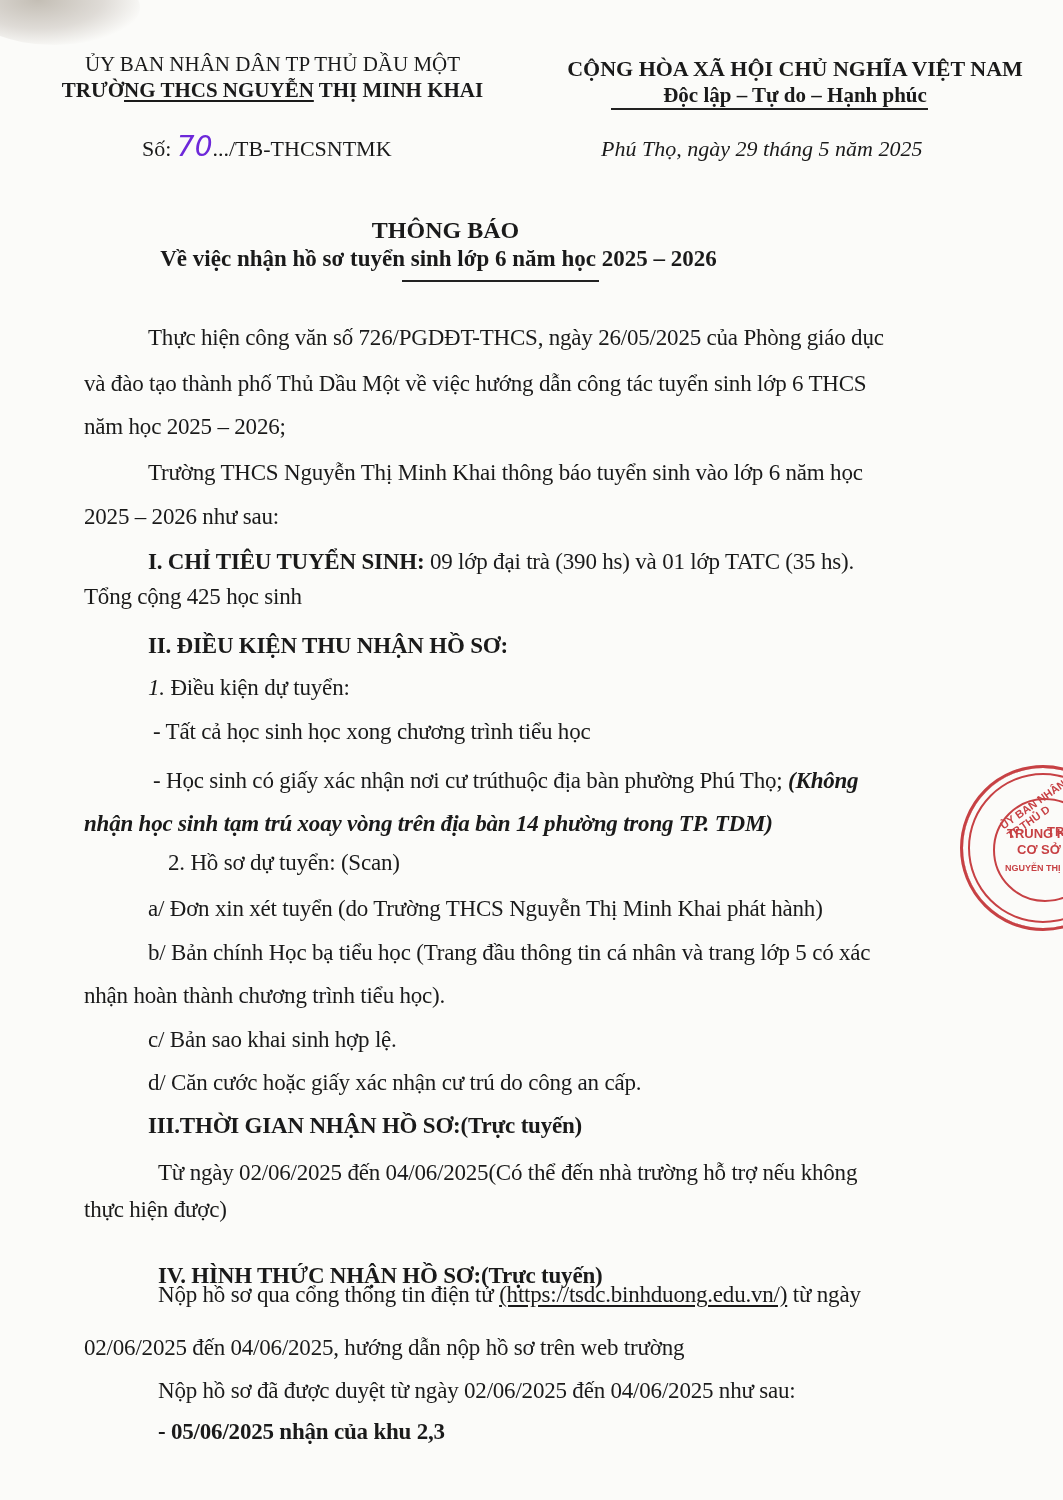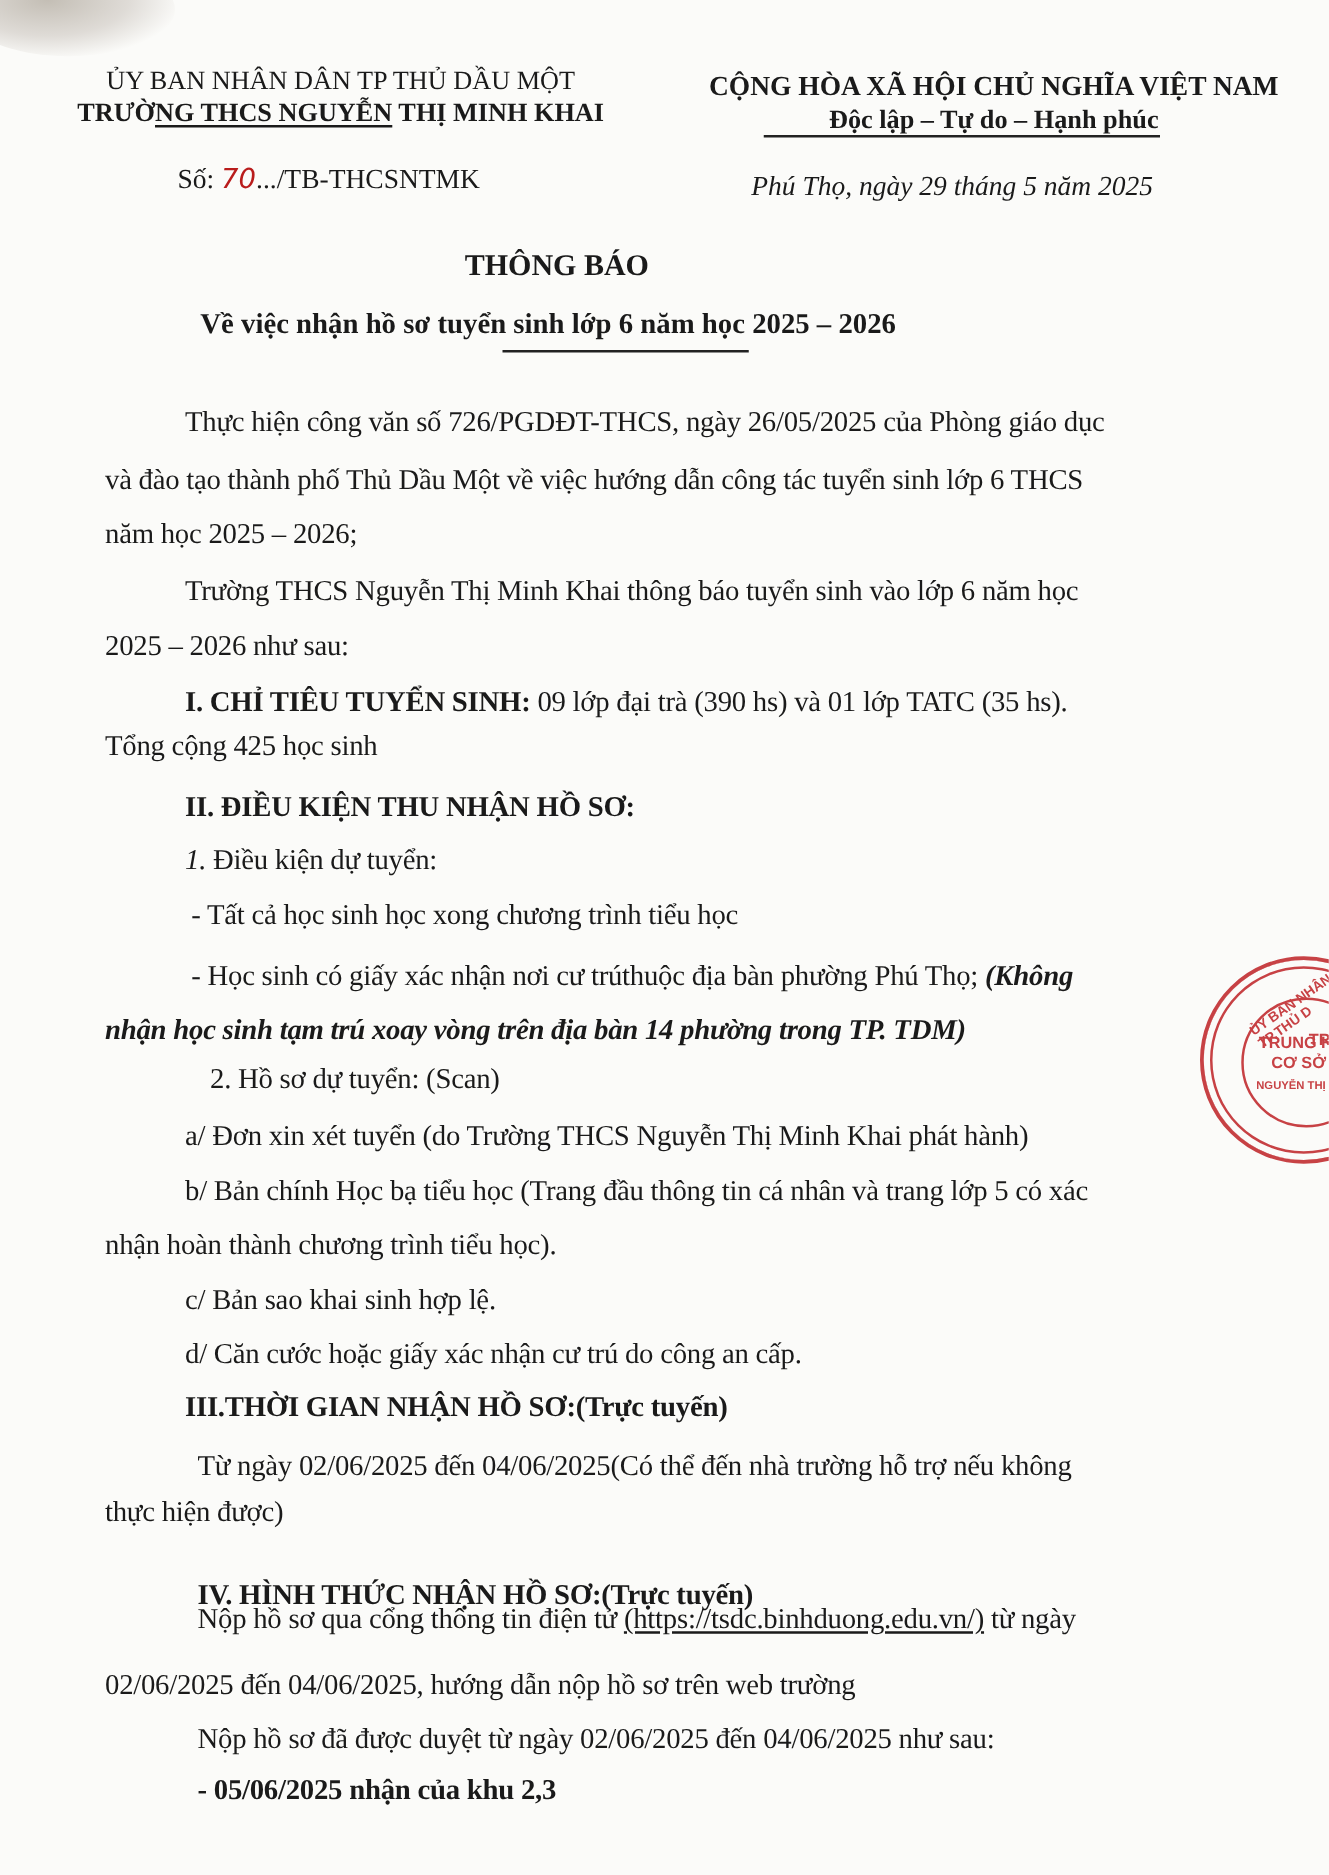--- a/index.html
+++ b/index.html
@@ -24,21 +24,21 @@
     .f21 { font-size: 21px; text-align: center; }
     .f22 { font-size: 22px; }
     .f23 { font-size: 23px; }
     .f24 { font-size: 24px; }
     .u-part { text-decoration: underline; text-underline-offset: 3px; }
     .line {
       position: absolute; height: 1.5px; background: #222;
     }
     .handwritten {
       font-family: "DejaVu Sans", sans-serif; font-style: italic;
-      color: #b91c1c; font-size: 22px;
+      color: #6d28d9; font-size: 28px;
     }
     .para {
       position: absolute; font-size: 23px; line-height: 23px; white-space: nowrap;
       letter-spacing: -0.2px;
     }
     .stamp {
       position: absolute; left: 960px; top: 765px; width: 160px; height: 160px;
       border-radius: 50%;
       border: 3px solid #c0282c;
       box-shadow: inset 0 0 0 5px #fbfbf9, inset 0 0 0 7px #c0282c;
@@ -60,21 +60,21 @@
 
 <div class="abs center hdr-left f21" style="top:52px;">ỦY BAN NHÂN DÂN TP THỦ DẦU MỘT</div>
 <div class="abs center hdr-left f21 bold" style="top:78px;"><span>TRƯỜ</span><span class="u-part">NG THCS NGUYỄN</span><span> THỊ MINH KHAI</span></div>
 <div class="abs f22" style="left:142px; top:130px;"><span>Số: </span><span class="handwritten">70</span><span>.../TB-THCSNTMK</span></div>
 
 <div class="abs center hdr-right f22 bold" style="top:56px;">CỘNG HÒA XÃ HỘI CHỦ NGHĨA VIỆT NAM</div>
 <div class="abs center hdr-right f21 bold" style="top:83px;">Độc lập – Tự do – Hạnh phúc</div>
 <div class="line" style="left:611px; top:108px; width:317px;"></div>
 <div class="abs italic f22" style="left:601px; top:136px;">Phú Thọ, ngày 29 tháng 5 năm 2025</div>
 
-<div class="abs center bold f24" style="left:0; width:891px; top:200px;">THÔNG BÁO</div>
+<div class="abs center bold f24" style="left:0; width:891px; top:217px;">THÔNG BÁO</div>
 <div class="abs center bold f23" style="left:0; width:877px; top:246px;">Về việc nhận hồ sơ tuyển sinh lớp 6 năm học 2025 – 2026</div>
 <div class="line" style="left:402px; top:280px; width:197px;"></div>
 
 <div class="para" style="left:148px; top:326px;">Thực hiện công văn số 726/PGDĐT-THCS, ngày 26/05/2025 của Phòng giáo dục</div>
 <div class="para" style="left:84px; top:372px;">và đào tạo thành phố Thủ Dầu Một về việc hướng dẫn công tác tuyển sinh lớp 6 THCS</div>
 <div class="para" style="left:84px; top:415px;">năm học 2025 – 2026;</div>
 <div class="para" style="left:148px; top:461px;">Trường THCS Nguyễn Thị Minh Khai thông báo tuyển sinh vào lớp 6 năm học</div>
 <div class="para" style="left:84px; top:505px;">2025 – 2026 như sau:</div>
 
 <div class="para" style="left:148px; top:550px;"><span class="bold">I. CHỈ TIÊU TUYỂN SINH:</span><span> 09 lớp đại trà (390 hs) và 01 lớp TATC (35 hs).</span></div>

